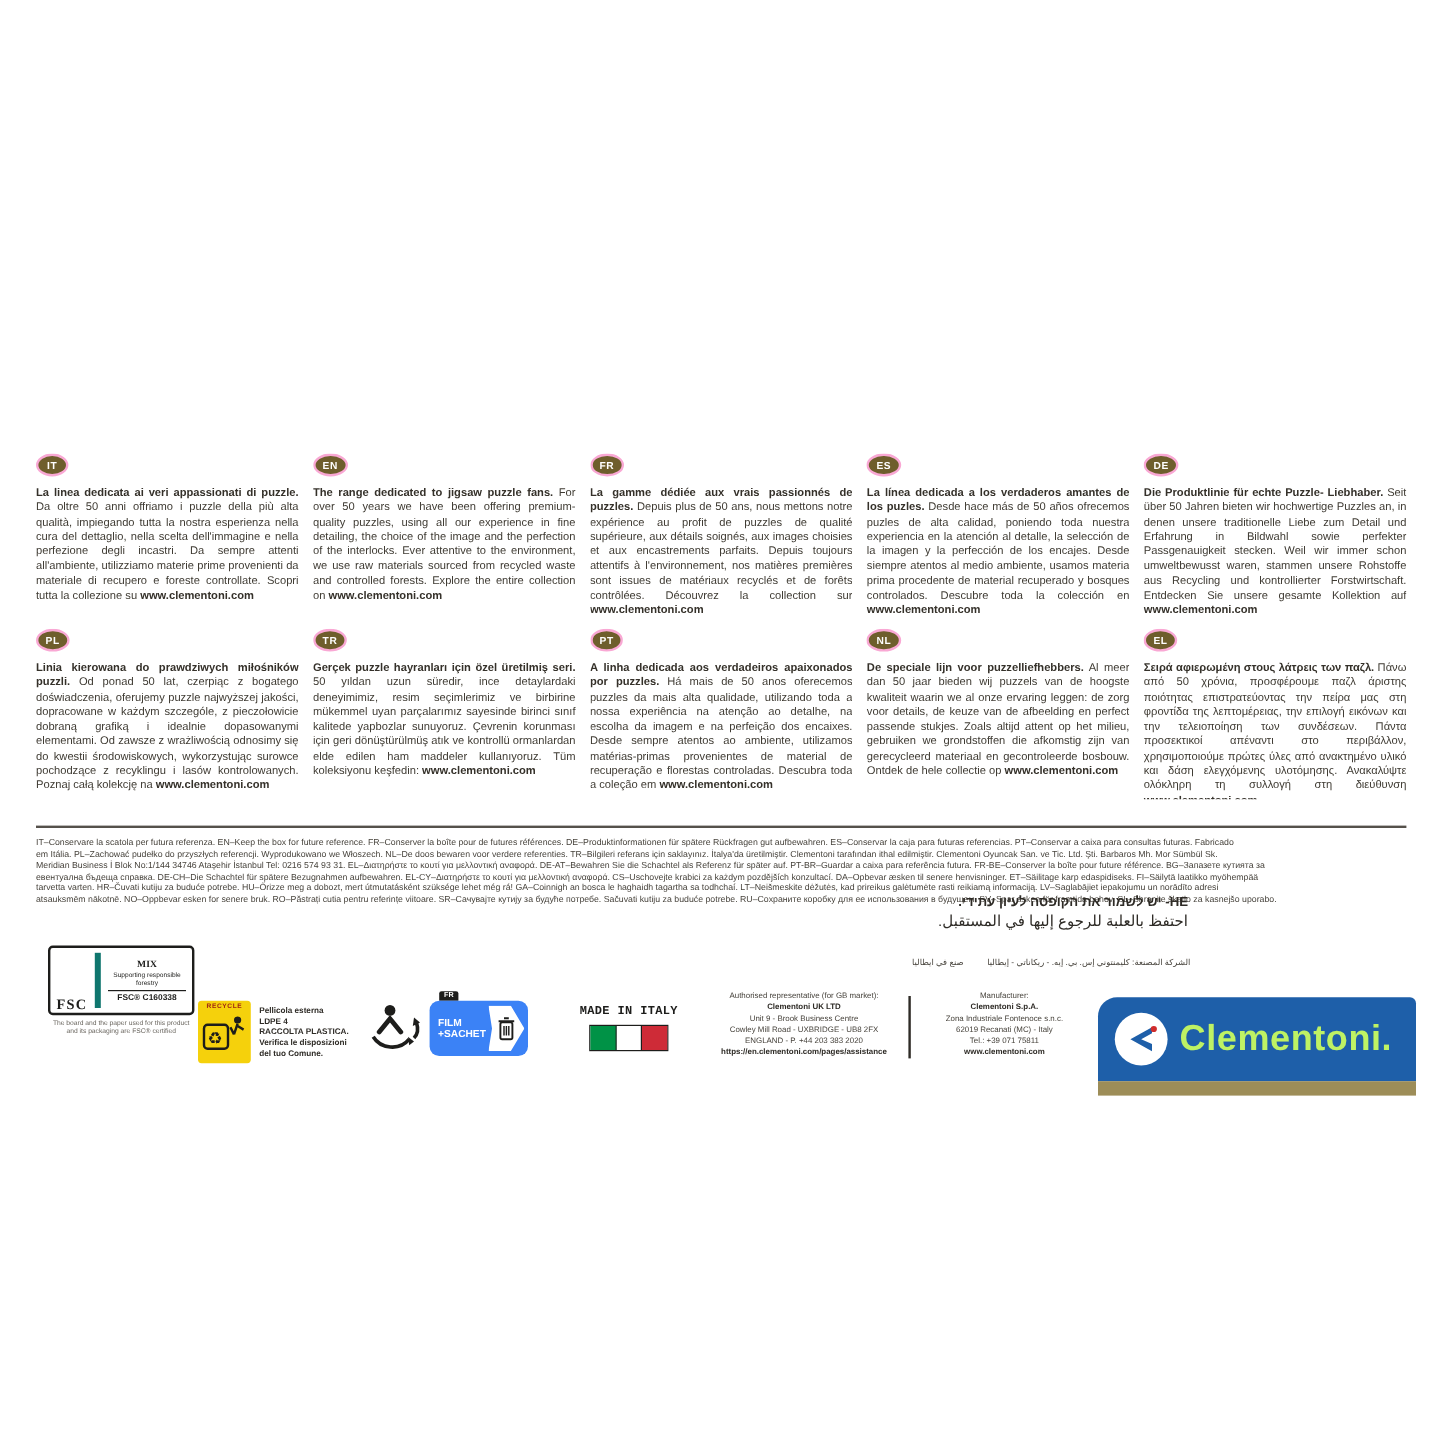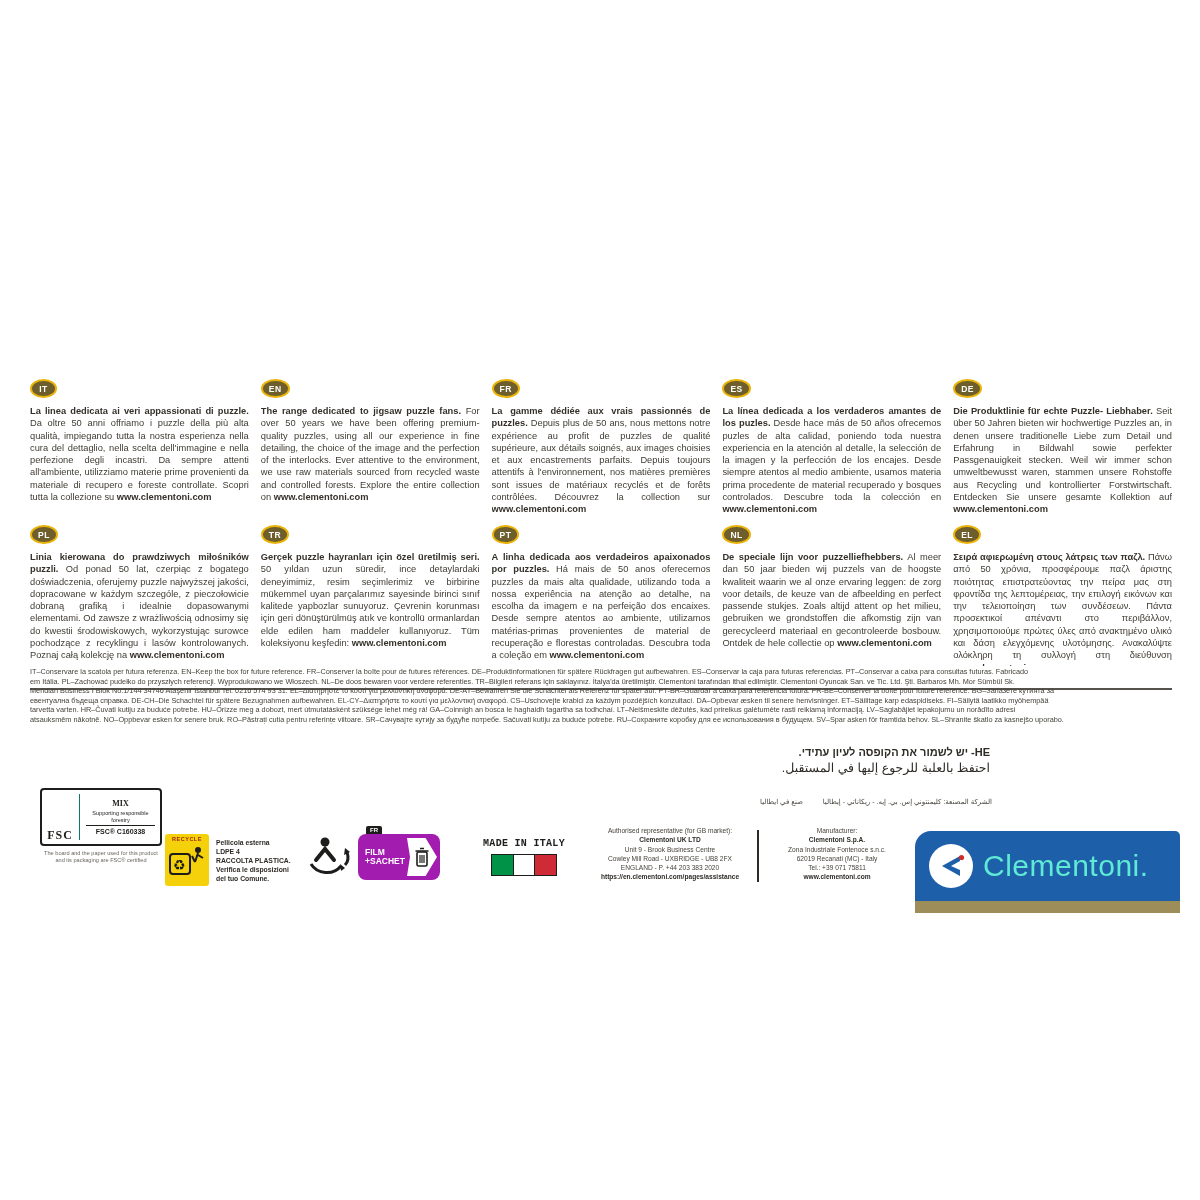--- a/index.html
+++ b/index.html
@@ -19,80 +19,80 @@
   .title-main { font-family:"Liberation Serif", serif; font-variant:small-caps;
     font-size:34px; letter-spacing:3px; font-weight:bold; }
   .title-sub { font-family:"Liberation Serif", serif; font-size:21px;
     letter-spacing:9px; font-weight:bold; margin-left:10px; }
   .puzzle-icon { width:62px; height:62px; flex:0 0 auto; }
   
   .lang-grid { position:absolute; left:30px; top:378px; width:1142px;
     display:grid; grid-template-columns:repeat(5,1fr); column-gap:12px; row-gap:4px; }
   .lang-cell { height:142px; overflow:hidden; }
   .lang-badge { display:inline-block; min-width:27px; padding:3px 6px 2px;
-    background:#6e5e2c; border:2px solid #eab308; border-radius:50%;
+    background:#6e5e2c; border:2px solid #f9a8d4; border-radius:50%;
     color:#fff; font-size:8.5px; font-weight:bold; text-align:center;
     letter-spacing:.5px; margin-bottom:7px; }
   .lang-text { font-size:9.3px; line-height:12.3px; text-align:justify; color:#3f3b33; }
   .lang-text strong { color:#35312a; }
   
   .sep { position:absolute; left:30px; top:688px; width:1142px; height:2px; background:#55514b; }
-  .fineprint { position:absolute; left:30px; top:667px; width:1142px;
+  .fineprint { position:absolute; left:30px; top:697px; width:1142px;
     font-size:7.3px; line-height:9.6px; color:#47433c; }
   .fineprint .fp-line { white-space:nowrap; overflow:hidden; height:9.6px; }
   .fp-last { position:absolute; left:30px; top:755px; width:640px;
     font-size:7.3px; color:#47433c; white-space:nowrap; overflow:hidden; }
   .rtl-block { position:absolute; right:210px; text-align:left; color:#2e2b26; }
   .heb { top:746px; font-size:11px; font-weight:bold; }
   .ara { top:760px; font-size:12.5px; }
   .ara-row { position:absolute; left:760px; top:798px; width:232px;
     display:flex; justify-content:space-between; font-size:7px; color:#47433c; direction:rtl; }
   
   .fsc { position:absolute; left:40px; top:788px; width:122px; }
   .fsc-box { border:2px solid #1d1d1b; border-radius:4px; padding:4px 5px;
     display:flex; align-items:center; gap:6px; height:58px; }
-  .fsc-left { display:flex; flex-direction:column; align-items:center; border-right:1px solid #0f766e; padding-right:6px; height:100%; justify-content:center;gap:36px; }
+  .fsc-left { display:flex; flex-direction:column; align-items:center; border-right:5px solid #0f766e; padding-right:6px; height:100%; justify-content:flex-start;gap:36px; }
   .fsc-brand { font-family:"Liberation Serif", serif; font-weight:bold; font-size:12px; letter-spacing:1px; color:#1d1d1b; }
   .fsc-right { flex:1; text-align:center; color:#1d1d1b; }
   .fsc-mix { font-size:8px; font-weight:bold;font-family:Liberation Serif, serif; }
   .fsc-support { font-size:5.5px; line-height:6.5px; margin:2px 0; border-bottom:1px solid #1d1d1b; padding-bottom:2px; }
   .fsc-code { font-size:7px; font-weight:bold; }
   .fsc-caption { margin-top:4px; font-size:5.6px; line-height:7px; color:#6b6760; text-align:center; }
   .recycle-tag { position:absolute; left:165px; top:834px; width:44px; height:52px;
     background:#f5d10c; border-radius:3px; text-align:center; padding-top:2px; }
   .recycle-word { font-size:5.5px; font-weight:bold; color:#9c1f12; letter-spacing:.5px; }
   .plastic { position:absolute; left:216px; top:838px; width:92px;
     font-size:6.8px; line-height:9px; font-weight:bold; color:#2e2b26; }
   .triman { position:absolute; left:303px; top:832px; width:50px; height:50px; }
   .film-tag { position:absolute; left:358px; top:826px; width:82px; height:56px; }
   .film-tab { position:absolute; left:8px; top:0; background:#1d1d1b; color:#fff;
     font-size:6px; font-weight:bold; padding:1px 4px; border-radius:2px 2px 0 0; }
   .film-body { position:absolute; left:0; top:8px; width:82px; height:46px;
-    background:#a21caf; border-radius:8px; display:flex; align-items:center; padding:0 3px 0 7px; }
+    background:#3b82f6; border-radius:8px; display:flex; align-items:center; padding:0 3px 0 7px; }
   .film-text { color:#fff; font-size:8.5px; font-weight:bold; line-height:9.5px; flex:1; }
   .film-arrow { width:30px; height:38px; background:#fff;
     clip-path:polygon(0 0, 62% 0, 100% 50%, 62% 100%, 0 100%, 10% 50%);
     display:flex; align-items:center; justify-content:center; }
   .mii { position:absolute; left:476px; top:838px; width:96px; text-align:center; }
   .mii-text { font-size:10px; font-weight:bold; color:#1d1d1b; letter-spacing:.3px;font-family:Liberation Mono, monospace; }
   .flag { margin:5px auto 0; width:66px; height:22px; display:flex; border:1px solid #1d1d1b; }
   .flag span { flex:1; border-right:1px solid #1d1d1b; }
   .flag span:last-child { border-right:none; }
   .fg { background:#009246; } .fw { background:#ffffff; } .fr { background:#ce2b37; }
   .contact { position:absolute; top:826px; font-size:6.6px; line-height:9.3px;
     color:#47433c; text-align:center; }
   .contact .bold { font-weight:bold; color:#2e2b26; }
   .contact-uk { left:588px; width:164px; }
   .contact-div { position:absolute; left:757px; top:830px; width:2px; height:52px; background:#2e2b26; }
   .contact-mf { left:766px; width:142px; }
   
   .logo-box { position:absolute; left:915px; top:831px; width:265px; height:70px;
     border-radius:16px 5px 0 0; display:flex; align-items:center; padding-left:14px; gap:10px; }
   .logo-circle { width:44px; height:44px; background:#fff; border-radius:50%; position:relative; }
-  .logo-text { color:#5eead4; font-size:30px; font-weight:normal; letter-spacing:.5px; }
+  .logo-text { color:#bef264; font-size:30px; font-weight:bold; letter-spacing:.5px; }
   .logo-strip { position:absolute; left:915px; top:901px; width:265px; height:12px; }
 </style>
 </head>
 <body>
 
 <div class="sheet">
 
 
   <div class="lang-grid">
 

